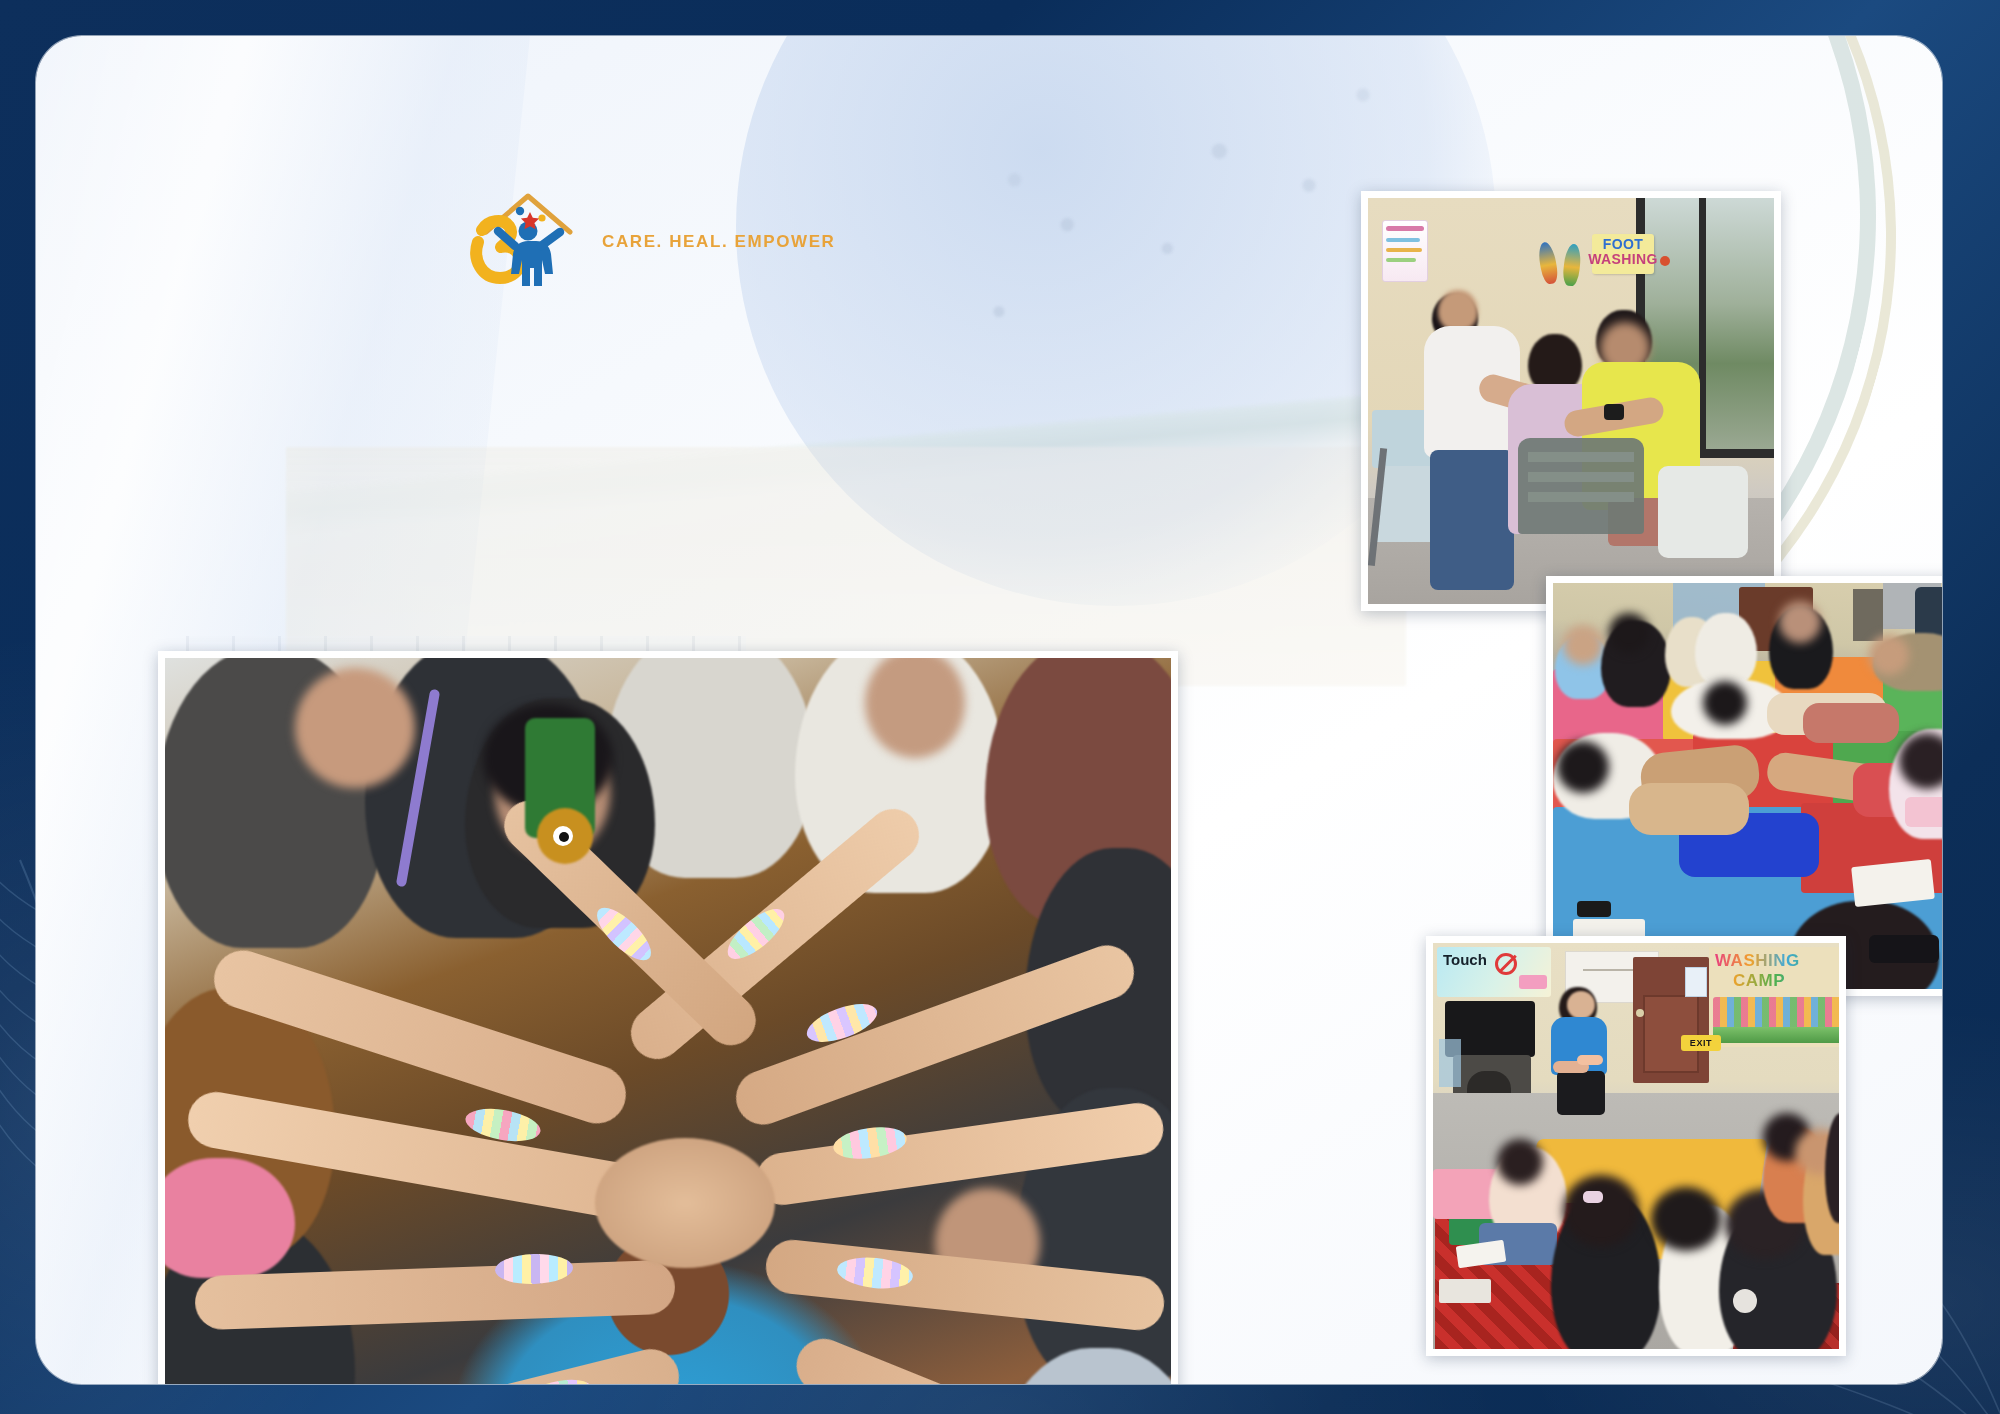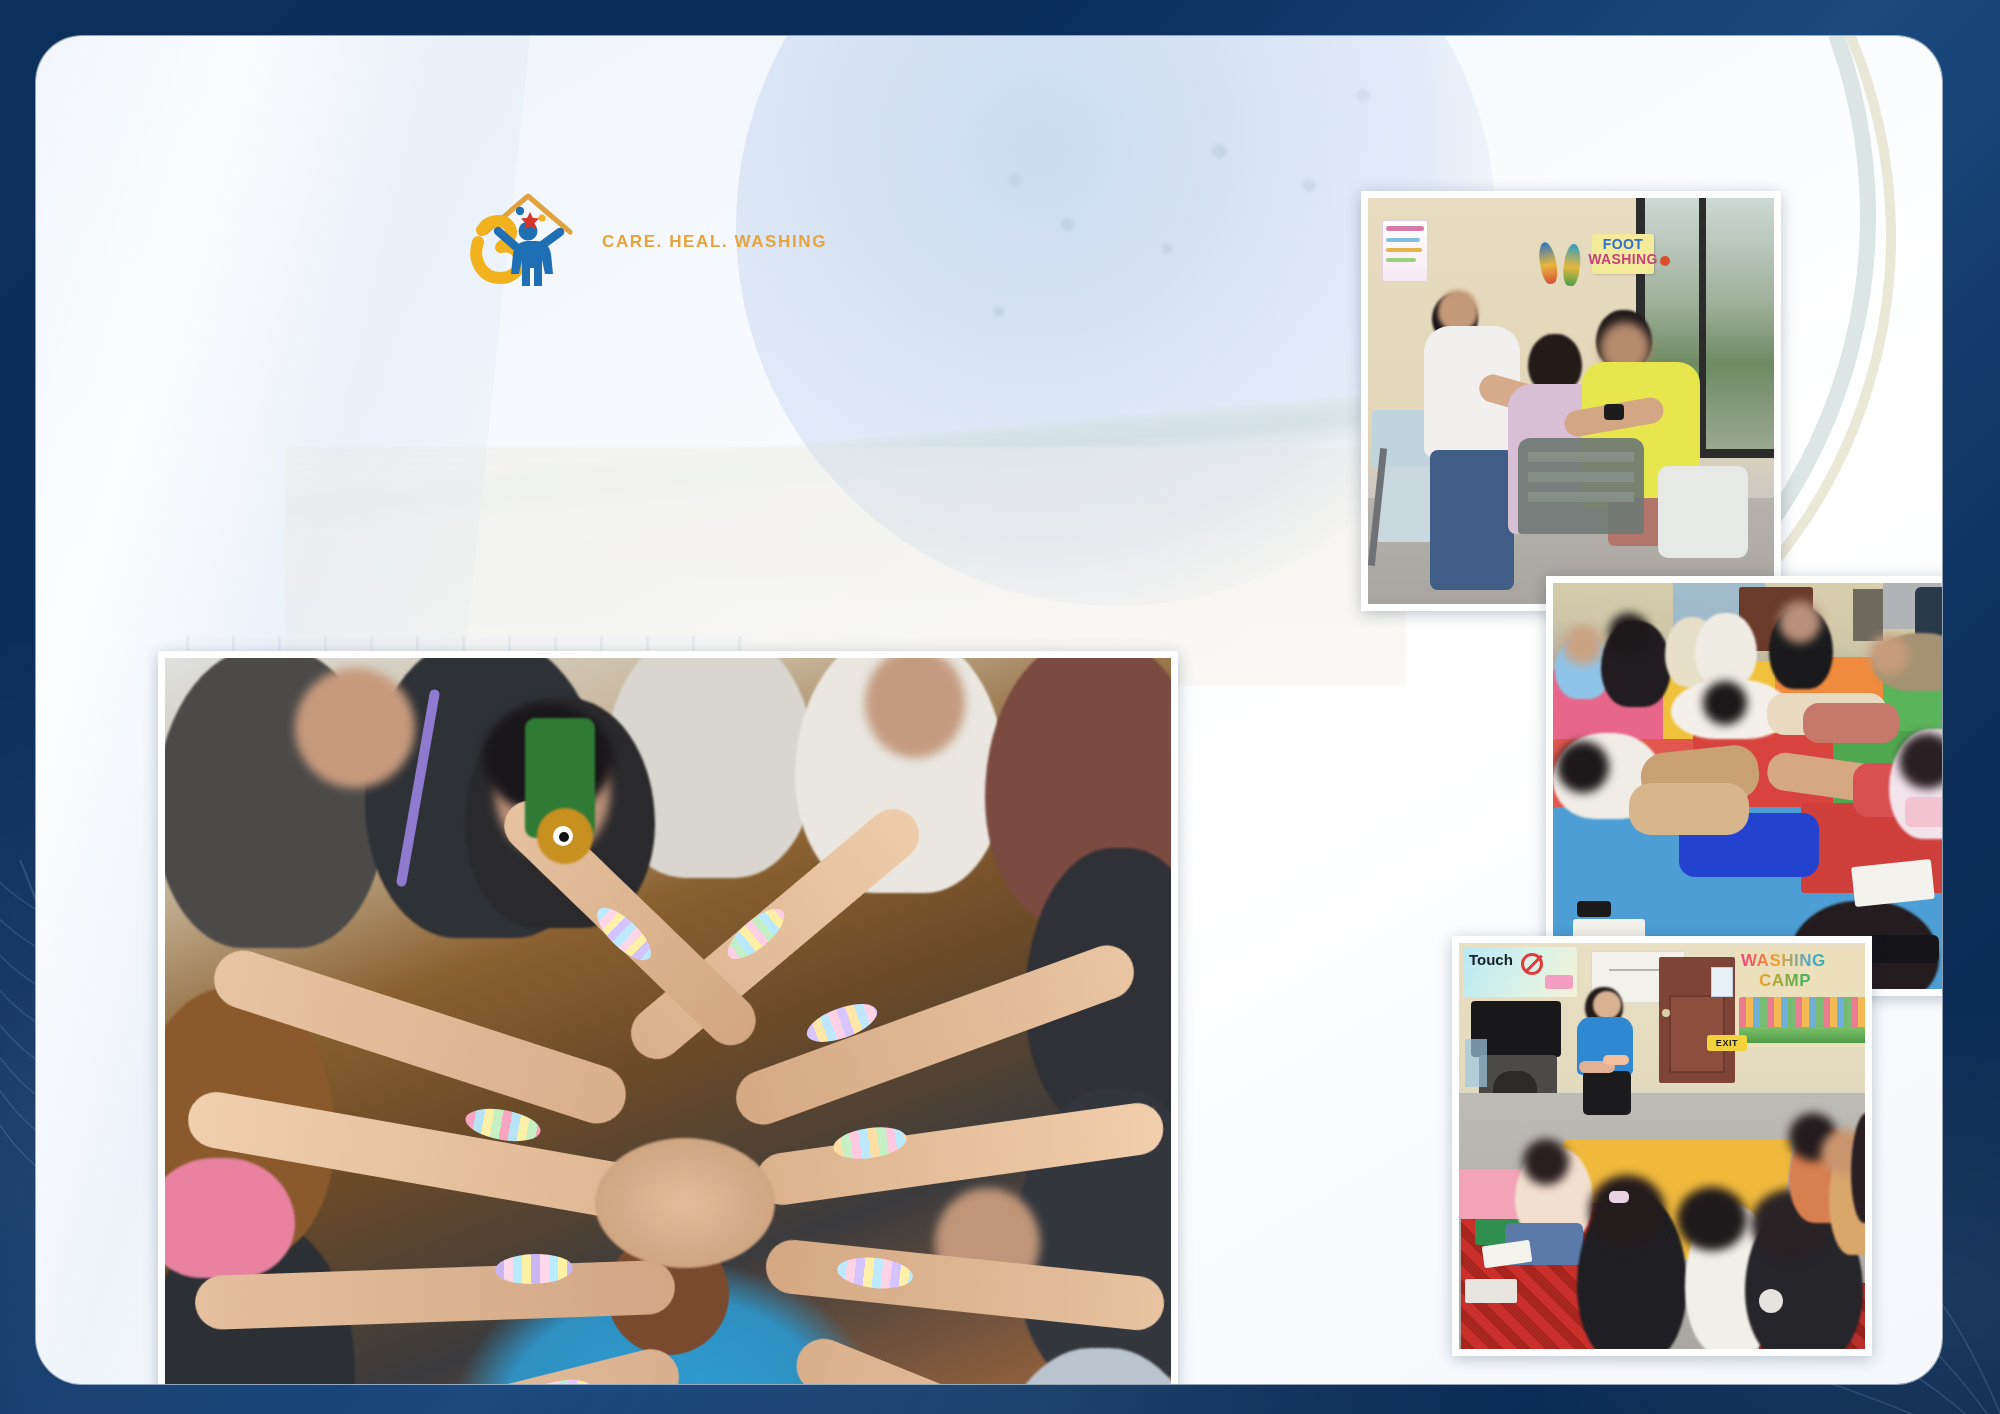--- a/index.html
+++ b/index.html
@@ -211,21 +211,21 @@
 
   
   #photo-hands {
     left: 122px; top: 615px;
     width: 1020px; height: 1040px;
     z-index: 7;
   }
   
   #photo-counsel { left: 1325px; top: 155px; width: 420px; height: 420px; z-index: 8; }
   #photo-mats    { left: 1510px; top: 540px; width: 420px; height: 420px; z-index: 9; }
-  #photo-circle  { left: 1390px; top: 900px; width: 420px; height: 420px; z-index: 10; margin-left: 26px; }
+  #photo-circle  { left: 1390px; top: 900px; width: 420px; height: 420px; z-index: 10; }
 
   
   .sc-hands { inset: 0;
     background:
       radial-gradient(circle at 50% 62%, #7a4a2e 0 60px, rgba(0,0,0,0) 62px),
       radial-gradient(ellipse 300px 220px at 50% 74%, #2d9fd6 0%, #2f8fc0 55%, rgba(47,143,192,0) 72%),
       linear-gradient(160deg, #dfe1df 0%, #c8b79c 16%, #8a6030 30%, #6b4a28 42%, #3b3b3d 58%, #8c5e3c 74%, #4b4f55 88%, #2f3338 100%);
   }
   .arm { border-radius: 40px; filter: blur(.5px); }
   .bead { border-radius: 50%; }
@@ -327,21 +327,21 @@
           <path d="M60 55 C52 55 46 60 45 68 L43 88 L51 88 L54 74 L54 100 L62 100 L62 82 L66 82 L66 100 L74 100 L74 74 L77 88 L85 88 L83 68 C82 60 76 55 68 55 Z" fill="#1f6fb5"></path>
           <path d="M47 60 L30 45" stroke="#1f6fb5" stroke-width="8.5" stroke-linecap="round"></path>
           <path d="M73 60 L92 46" stroke="#1f6fb5" stroke-width="8.5" stroke-linecap="round"></path>
 
           <circle cx="52" cy="25" r="4.2" fill="#1f6fb5"></circle>
           <circle cx="74" cy="32" r="3.6" fill="#f2b21e"></circle>
           <path d="M62 26 l2.8 5.7 6.3 .9 -4.6 4.4 1.1 6.2 -5.6 -2.9 -5.6 2.9 1.1 -6.2 -4.6 -4.4 6.3 -.9 Z" fill="#d8352a"></path>
         </svg>
       </div>
       <div class="wordblock">
-        <div class="tag">CARE. HEAL. WASHING</div>
+        <div class="tag">CARE. HEAL. EMPOWER</div>
       </div>
     </div>
 
 
 
     <div class="photo" id="photo-hands">
       <div class="inner">
         <div class="sc-hands"></div>
 
         <div class="fig" style="left:-10px; top:-10px; width:230px; height:300px; background:#4b4a49;"></div>

